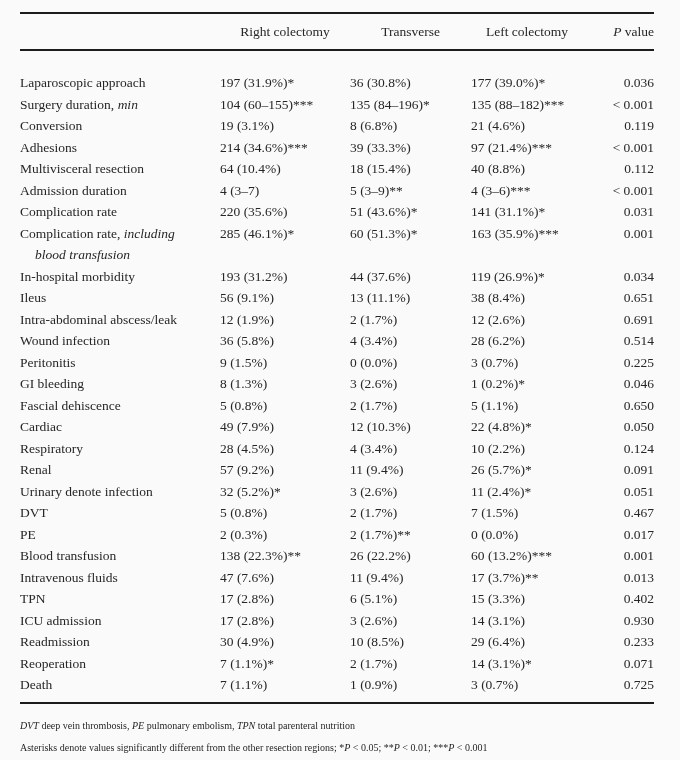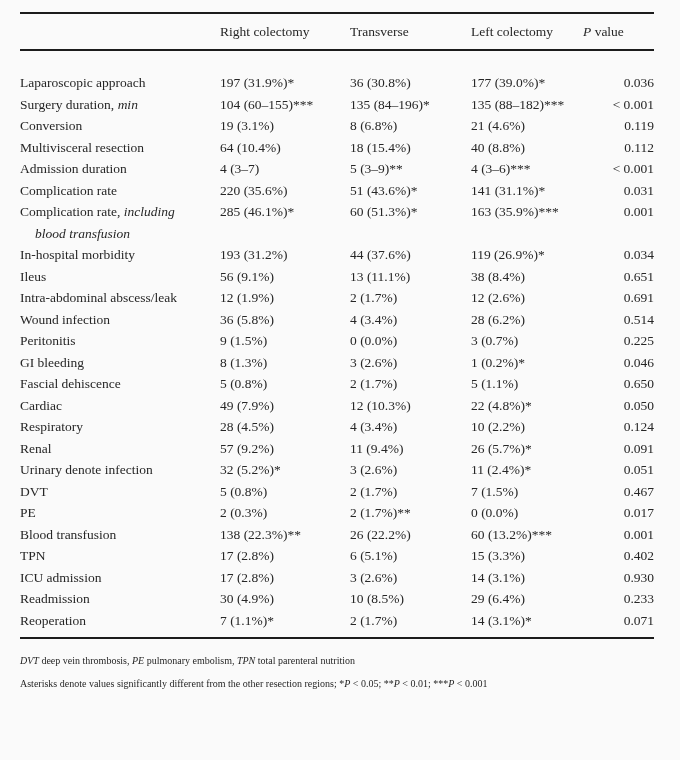--- a/index.html
+++ b/index.html
@@ -28,26 +28,26 @@
     border-bottom:2px solid var(--rule);
   }
   col.c-label{width:200px;}
   col.c-right{width:130px;}
   col.c-trans{width:121px;}
   col.c-left{width:112px;}
   col.c-p{width:71px;}
   thead th{
     font-weight:normal;
     font-size:13.5px;
-    text-align:left;
+    text-align:center;
     padding:10px 0 9px 0;
     border-bottom:2px solid var(--rule);
     vertical-align:middle;
   }
-  thead th.p-cell{text-align:left;}
+  thead th.p-cell{text-align:right;}
   tbody td{
     font-size:13.5px;
     line-height:21.5px;
     vertical-align:top;
     padding:0;
     white-space:nowrap;
     overflow:hidden;
   }
   tbody tr:first-child td{padding-top:21px;}
   tbody tr:last-child td{padding-bottom:6px;}
@@ -106,20 +106,27 @@
           <td class="p-cell">&lt; 0.001</td>
         </tr>
         <tr>
           <td class="row-label"><span>Conversion</span></td>
           <td>19 (3.1%)</td>
           <td>8 (6.8%)</td>
           <td>21 (4.6%)</td>
           <td class="p-cell">0.119</td>
         </tr>
         <tr>
+          <td class="row-label"><span>Adhesions</span></td>
+          <td>214 (34.6%)***</td>
+          <td>39 (33.3%)</td>
+          <td>97 (21.4%)***</td>
+          <td class="p-cell">&lt; 0.001</td>
+        </tr>
+        <tr>
           <td class="row-label"><span>Multivisceral resection</span></td>
           <td>64 (10.4%)</td>
           <td>18 (15.4%)</td>
           <td>40 (8.8%)</td>
           <td class="p-cell">0.112</td>
         </tr>
         <tr>
           <td class="row-label"><span>Admission duration</span></td>
           <td>4 (3–7)</td>
           <td>5 (3–9)**</td>
@@ -232,20 +239,27 @@
           <td class="p-cell">0.017</td>
         </tr>
         <tr>
           <td class="row-label"><span>Blood transfusion</span></td>
           <td>138 (22.3%)**</td>
           <td>26 (22.2%)</td>
           <td>60 (13.2%)***</td>
           <td class="p-cell">0.001</td>
         </tr>
         <tr>
+          <td class="row-label"><span>Intravenous fluids</span></td>
+          <td>47 (7.6%)</td>
+          <td>11 (9.4%)</td>
+          <td>17 (3.7%)**</td>
+          <td class="p-cell">0.013</td>
+        </tr>
+        <tr>
           <td class="row-label"><span>TPN</span></td>
           <td>17 (2.8%)</td>
           <td>6 (5.1%)</td>
           <td>15 (3.3%)</td>
           <td class="p-cell">0.402</td>
         </tr>
         <tr>
           <td class="row-label"><span>ICU admission</span></td>
           <td>17 (2.8%)</td>
           <td>3 (2.6%)</td>
@@ -259,20 +273,27 @@
           <td>29 (6.4%)</td>
           <td class="p-cell">0.233</td>
         </tr>
         <tr>
           <td class="row-label"><span>Reoperation</span></td>
           <td>7 (1.1%)*</td>
           <td>2 (1.7%)</td>
           <td>14 (3.1%)*</td>
           <td class="p-cell">0.071</td>
         </tr>
+        <tr>
+          <td class="row-label"><span>Death</span></td>
+          <td>7 (1.1%)</td>
+          <td>1 (0.9%)</td>
+          <td>3 (0.7%)</td>
+          <td class="p-cell">0.725</td>
+        </tr>
       </tbody>
   </table>
 
   <div class="footnotes">
     <p><i>DVT</i><span> deep vein thrombosis, </span><i>PE</i><span> pulmonary embolism, </span><i>TPN</i><span> total parenteral nutrition</span></p>
     <p class="justified"><span>Asterisks denote values significantly different from the other resection regions; *</span><i>P</i><span> &lt; 0.05; **</span><i>P</i><span> &lt; 0.01; ***</span><i>P</i><span> &lt; 0.001</span></p>
   </div>
 
 </div>
 

